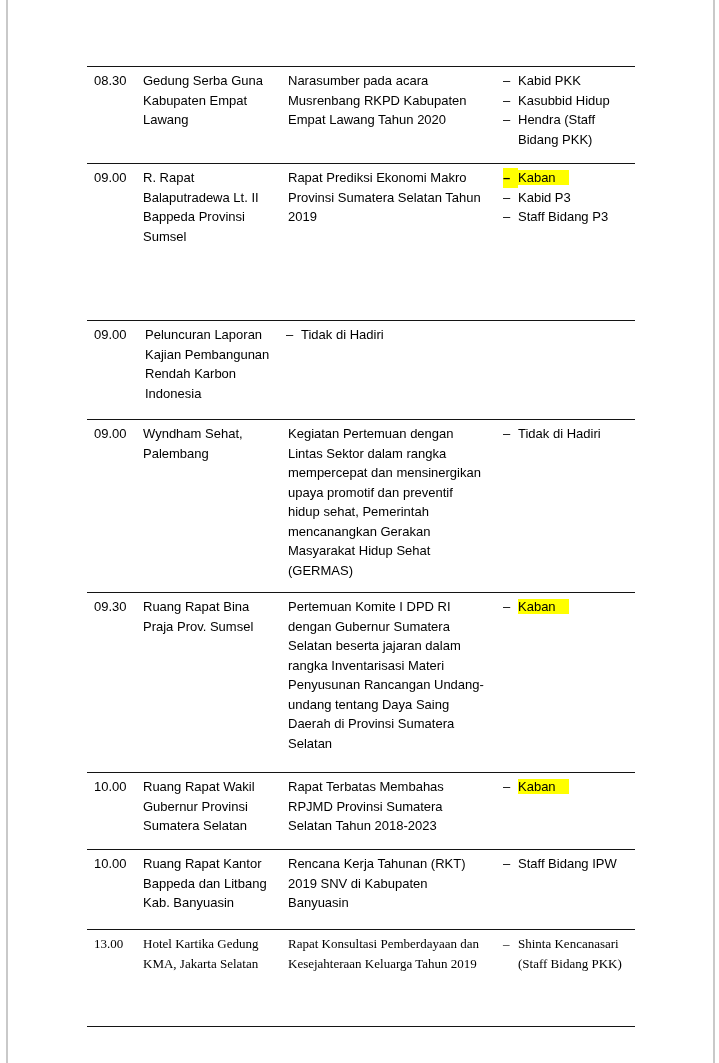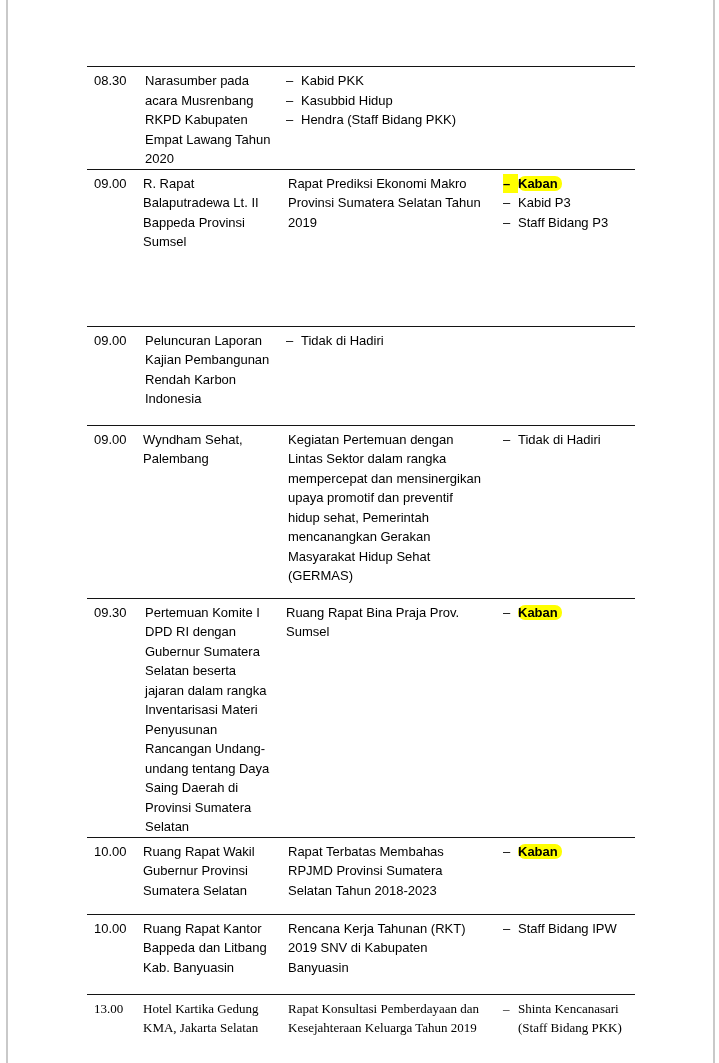--- a/index.html
+++ b/index.html
@@ -66,34 +66,34 @@
     display: inline-block;
     width: 15px;
     margin-left: -15px;
   }
   .dash.hl {
     background: var(--hl, #ffff00);
     font-weight: bold;
   }
   .name.hl {
     background: var(--hl, #ffff00);
-    font-weight: bold;
-    padding-right: 4px;
-    border-radius: 7px;
+    font-weight: normal;
+    padding-right: 13px;
   }
 </style>
 </head>
 <body>
 
 <div class="page">
   <div class="page-edge left"></div>
   <div class="page-edge right"></div>
   <div class="schedule" id="schedule">
   <div class="row">
     <div class="cell time">08.30</div>
+    <div class="cell loc">Gedung Serba Guna Kabupaten Empat Lawang</div>
     <div class="cell event">Narasumber pada acara Musrenbang RKPD Kabupaten Empat Lawang Tahun 2020</div>
     <div class="cell att">
           <div class="attendee"><span class="dash">–</span><span class="name">Kabid PKK</span></div>
           <div class="attendee"><span class="dash">–</span><span class="name">Kasubbid Hidup</span></div>
           <div class="attendee"><span class="dash">–</span><span class="name">Hendra (Staff Bidang PKK)</span></div>
         </div>
   </div>
 
   <div class="row">
     <div class="cell time">09.00</div>
@@ -118,22 +118,22 @@
     <div class="cell time">09.00</div>
     <div class="cell loc">Wyndham Sehat, Palembang</div>
     <div class="cell event">Kegiatan Pertemuan dengan Lintas Sektor dalam rangka mempercepat dan mensinergikan upaya promotif dan preventif hidup sehat, Pemerintah mencanangkan Gerakan Masyarakat Hidup Sehat (GERMAS)</div>
     <div class="cell att">
           <div class="attendee"><span class="dash">–</span><span class="name">Tidak di Hadiri</span></div>
         </div>
   </div>
 
   <div class="row">
     <div class="cell time">09.30</div>
+    <div class="cell loc">Ruang Rapat Bina Praja Prov. Sumsel</div>
     <div class="cell event">Pertemuan Komite I DPD RI dengan Gubernur Sumatera Selatan beserta jajaran dalam rangka Inventarisasi Materi Penyusunan Rancangan Undang-undang tentang Daya Saing Daerah di Provinsi Sumatera Selatan</div>
-    <div class="cell loc">Ruang Rapat Bina Praja Prov. Sumsel</div>
     <div class="cell att">
           <div class="attendee"><span class="dash">–</span><span class="name hl">Kaban</span></div>
         </div>
   </div>
 
   <div class="row">
     <div class="cell time">10.00</div>
     <div class="cell loc">Ruang Rapat Wakil Gubernur Provinsi Sumatera Selatan</div>
     <div class="cell event">Rapat Terbatas Membahas RPJMD Provinsi Sumatera Selatan Tahun 2018-2023</div>
     <div class="cell att">

